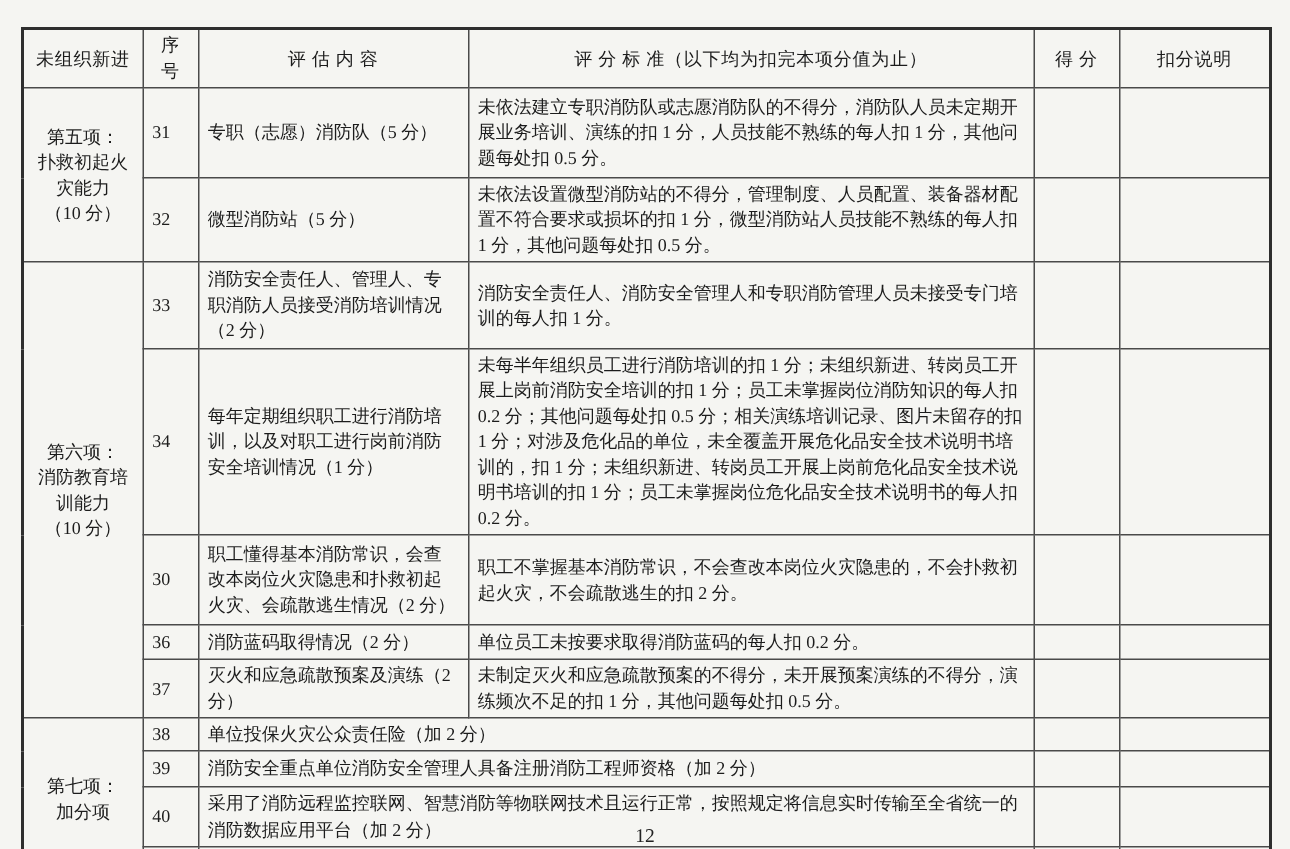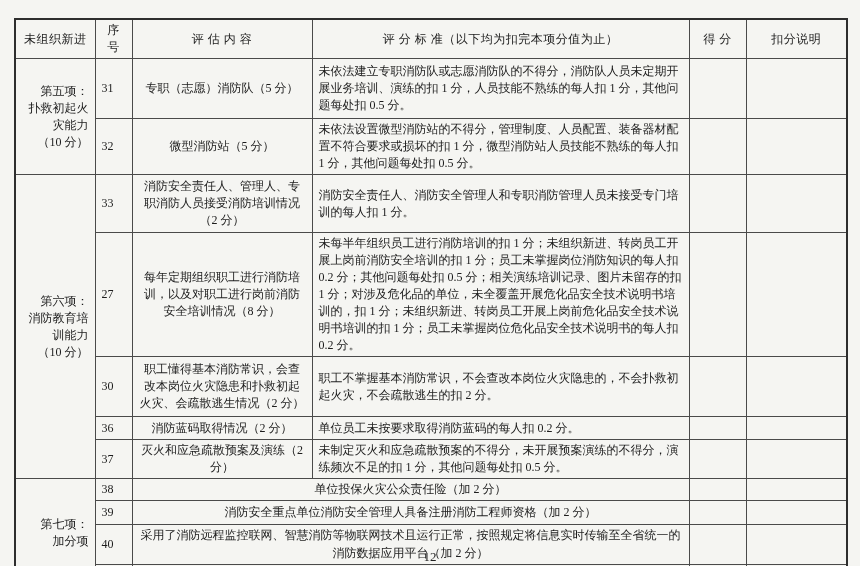--- a/index.html
+++ b/index.html
@@ -29,27 +29,27 @@
     word-break:break-all;
   }
   th.hd{
     font-weight:bold;
     text-align:center;
     font-size:12.5px;
     padding:5px 2px;
     letter-spacing:.5px;
   }
   td.cat{
-    text-align:right;
+    text-align:center;
     white-space:pre-line;
     padding:2px 2px;
     line-height:1.6;
   }
   td.seq{text-align:left;padding:2px 1px;}
-  td.content{text-align:center;}
+  td.content{text-align:left;}
   td.standard{text-align:left;}
   td.score,td.deduction{padding:0;}
   .pageno{
     position:absolute;
     left:0;right:0;
     top:549px;
     text-align:center;
     font-size:13px;
     color:#222;
   }
@@ -101,22 +101,22 @@
 消防教育培
 训能力
 （10 分）</td>
       <td class="seq">33</td>
       <td class="content">消防安全责任人、管理人、专职消防人员接受消防培训情况（2 分）</td>
       <td class="standard">消防安全责任人、消防安全管理人和专职消防管理人员未接受专门培训的每人扣 1 分。</td>
       <td class="score"></td>
       <td class="deduction"></td>
     </tr>
     <tr style="height:107px">
-      <td class="seq">27</td>
-      <td class="content">每年定期组织职工进行消防培训，以及对职工进行岗前消防安全培训情况（8 分）</td>
+      <td class="seq">34</td>
+      <td class="content">每年定期组织职工进行消防培训，以及对职工进行岗前消防安全培训情况（1 分）</td>
       <td class="standard">未每半年组织员工进行消防培训的扣 1 分；未组织新进、转岗员工开展上岗前消防安全培训的扣 1 分；员工未掌握岗位消防知识的每人扣 0.2 分；其他问题每处扣 0.5 分；相关演练培训记录、图片未留存的扣 1 分；对涉及危化品的单位，未全覆盖开展危化品安全技术说明书培训的，扣 1 分；未组织新进、转岗员工开展上岗前危化品安全技术说明书培训的扣 1 分；员工未掌握岗位危化品安全技术说明书的每人扣 0.2 分。</td>
       <td class="score"></td>
       <td class="deduction"></td>
     </tr>
     <tr style="height:60px">
       <td class="seq">30</td>
       <td class="content">职工懂得基本消防常识，会查改本岗位火灾隐患和扑救初起火灾、会疏散逃生情况（2 分）</td>
       <td class="standard">职工不掌握基本消防常识，不会查改本岗位火灾隐患的，不会扑救初起火灾，不会疏散逃生的扣 2 分。</td>
       <td class="score"></td>
       <td class="deduction"></td>

